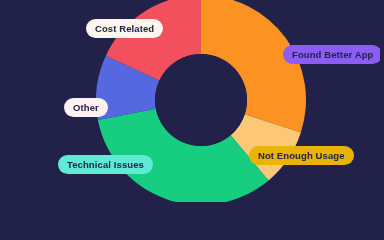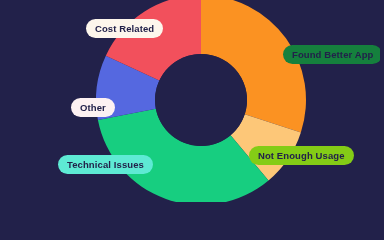--- a/index.html
+++ b/index.html
@@ -48,21 +48,21 @@
     left: 86px;
     top: 19px;
     background: #fdf6ec;
   }
   #pill-found-better-app {
     left: 283px;
     top: 45px;
     background: #fdf6ec;
   }
   #pill-other {
-    left: 71px;
+    left: 64px;
     top: 98px;
     background: #fdf1f2;
   }
   #pill-technical-issues {
     left: 58px;
     top: 155px;
     background: #f2f3fd;
   }
   #pill-not-enough-usage {
     left: 249px;
@@ -82,21 +82,21 @@
         <path d="M 300.8609342109911 132.44678440936949 A 105 105 0 0 1 268.49269901708664 180.4346665274927 L 230.5682300455808 135.23804438347298 A 46 46 0 0 0 244.74859974957707 114.21478174124758 Z" fill="#fdc778"></path>
         <path d="M 268.49269901708664 180.4346665274927 A 105 105 0 0 1 97.92914573799528 120.03494451453722 L 155.84514956140745 108.77721378732107 A 46 46 0 0 0 230.5682300455808 135.23804438347298 Z" fill="#17ce80"></path>
         <path d="M 97.92914573799528 120.03494451453722 A 105 105 0 0 1 105.83768236115175 55.62508251722657 L 159.3098417963141 80.55955995992784 A 46 46 0 0 0 155.84514956140745 108.77721378732107 Z" fill="#5568e0"></path>
         <path d="M 105.83768236115175 55.62508251722657 A 105 105 0 0 1 200.99999999999997 -5 L 201 54 A 46 46 0 0 0 159.3098417963141 80.55955995992784 Z" fill="#f2505c"></path>
         <circle cx="201" cy="100" r="46" fill="#22214a"></circle>
       </g>
   </svg>
 
   <div class="pill" id="pill-cost-related" style="background: rgb(253, 246, 236); color: rgb(34, 33, 74);">Cost Related</div>
 
-  <div class="pill" id="pill-found-better-app" style="background: #15803d; color: rgb(34, 33, 74);">Found Better App</div>
+  <div class="pill" id="pill-found-better-app" style="background: #8b5cf6; color: rgb(34, 33, 74);">Found Better App</div>
 
   <div class="pill" id="pill-other" style="background: rgb(253, 241, 242); color: rgb(34, 33, 74);">Other</div>
 
   <div class="pill" id="pill-technical-issues" style="background: #5eead4; color: rgb(34, 33, 74);">Technical Issues</div>
 
-  <div class="pill" id="pill-not-enough-usage" style="background: #84cc16; color: rgb(34, 33, 74);">Not Enough Usage</div>
+  <div class="pill" id="pill-not-enough-usage" style="background: #eab308; color: rgb(34, 33, 74);">Not Enough Usage</div>
 
 </div>
 
 </body></html>

